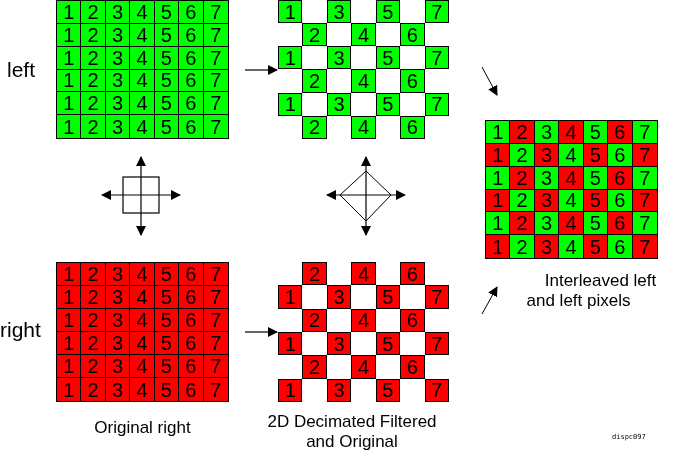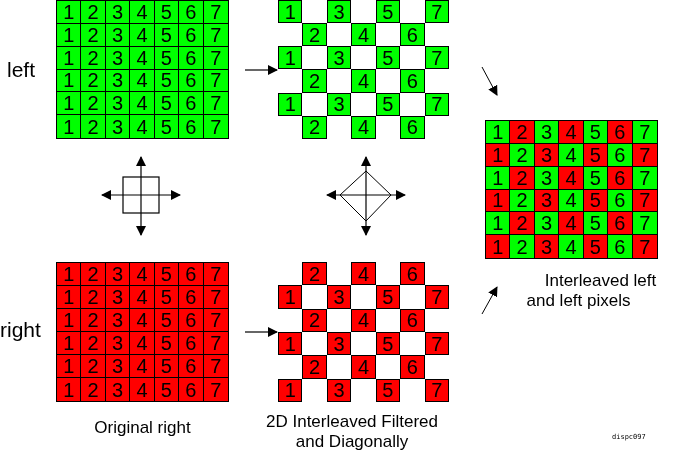--- a/index.html
+++ b/index.html
@@ -241,22 +241,22 @@
     <div class="cell lastrow filled" style="background: rgb(255, 0, 0);">3</div>
     <div class="cell lastrow empty"></div>
     <div class="cell lastrow filled" style="background: rgb(255, 0, 0);">5</div>
     <div class="cell lastrow empty"></div>
     <div class="cell lastcol lastrow filled" style="background: rgb(255, 0, 0);">7</div>
   </div>
 
 <div class="label side-label" style="left:7px; top:58px;">left</div>
 <div class="label side-label" style="left:0px; top:318px;">right</div>
 <div class="label caption" style="left:56px; width:173px; top:418px;">Original right</div>
-<div class="label caption" style="left:262px; width:180px; top:412px;">2D Interleaved Filtered</div>
-<div class="label caption" style="left:262px; width:180px; top:432px;">and Diagonally</div>
+<div class="label caption" style="left:262px; width:180px; top:412px;">2D Decimated Filtered</div>
+<div class="label caption" style="left:262px; width:180px; top:432px;">and Original</div>
 <div class="label caption" style="left:512px; width:177px; top:271px;">Interleaved left</div>
 <div class="label caption" style="left:490px; width:177px; top:291px;">and left pixels</div>
 <div class="label code" style="left:612px; top:433px;">dispc097</div>
 
 <svg class="overlay" width="677" height="453" viewBox="0 0 677 453">
   <defs>
     <marker id="ah" markerWidth="10" markerHeight="10" refX="9" refY="5" orient="auto" markerUnits="userSpaceOnUse">
       <path d="M0,0 L10,5 L0,10 Z" fill="#000"></path>
     </marker>
   </defs>

